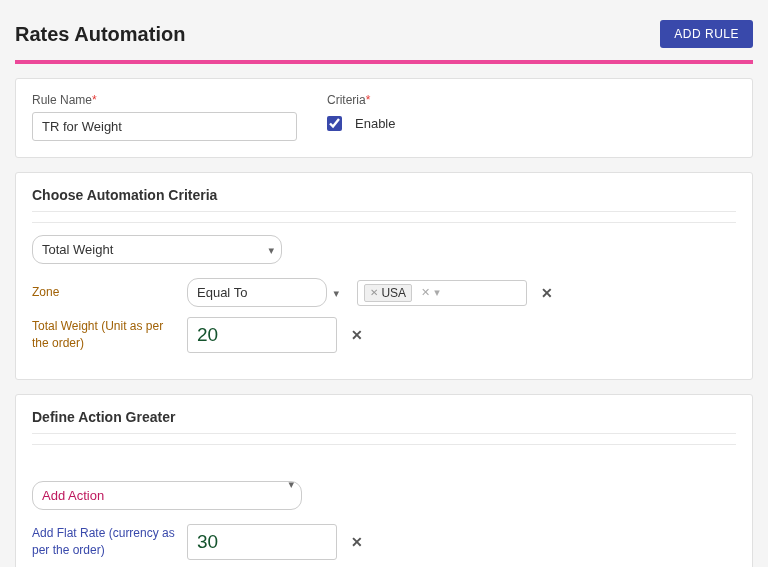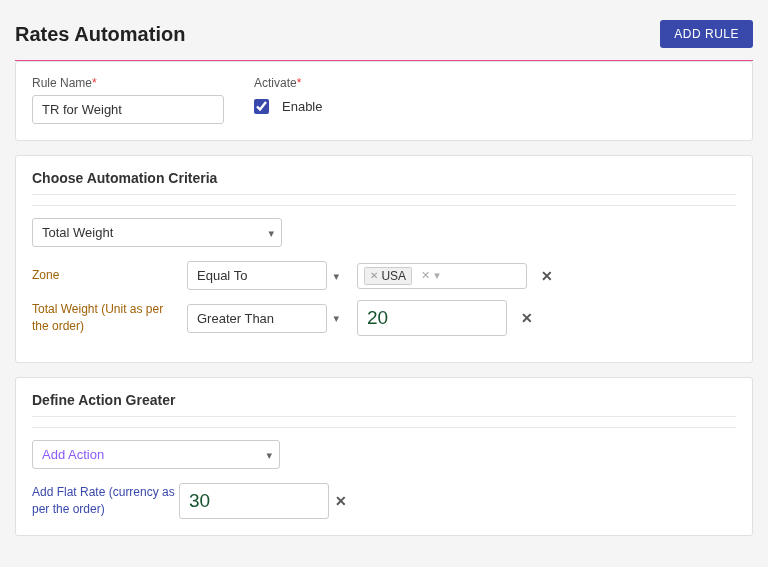--- a/index.html
+++ b/index.html
@@ -13,22 +13,22 @@
     }
     .page-wrapper {
       padding: 10px 15px;
     }
     
     .page-header {
       display: flex;
       align-items: center;
       justify-content: space-between;
       padding: 10px 0 12px 0;
-      border-bottom: 1px solid #ec4899;
-      margin-bottom: 0;
+      border-bottom: 4px solid #ec4899;
+      margin-bottom: 14px;
     }
     .page-title {
       font-size: 20px;
       font-weight: bold;
       color: #222;
     }
     .add-rule-btn {
       background-color: #3949ab;
       color: #fff;
       border: none;
@@ -74,21 +74,21 @@
     }
     .field-label .required {
       color: #e53935;
     }
     .text-input {
       border: 1px solid #ccc;
       border-radius: 3px;
       padding: 6px 9px;
       font-size: 13px;
       color: #333;
-      width: 192px;
+      width: 265px;
     }
 
     
     .checkbox-row {
       display: flex;
       align-items: center;
       gap: 13px;
       margin-top: 4px;
     }
     .checkbox-input {
@@ -101,21 +101,21 @@
       font-size: 13px;
       color: #333;
     }
 
     
     .criteria-dropdown-row {
       margin-bottom: 14px;
     }
     .select-box {
       border: 1px solid #ccc;
-      border-radius: 3px;
+      border-radius: 11px;
       padding: 6px 28px 6px 9px;
       font-size: 13px;
       color: #333;
       background: #fff;
       appearance: none;
       -webkit-appearance: none;
       cursor: pointer;
       position: relative;
     }
     .select-wrapper {
@@ -224,21 +224,21 @@
       font-weight: bold;
     }
 
     
     .action-dropdown-row {
       margin-bottom: 14px;
     }
     .action-row {
       display: flex;
       align-items: center;
-      gap: 2px;
+      gap: 10px;
     }
     .action-label {
       font-size: 12px;
       color: #3949ab;
       width: 145px;
       line-height: 1.4;
       flex-shrink: 0;
     }
     .divider {
       border: none;
@@ -259,21 +259,21 @@
   <div class="section">
     <div class="rule-meta-row">
       <div class="field-group">
         <label class="field-label">
           <span>Rule Name</span><span class="required">*</span>
         </label>
         <input class="text-input" type="text" value="TR for Weight" style="">
       </div>
       <div class="field-group">
         <label class="field-label">
-          <span>Activate</span><span class="required">*</span>
+          <span>Criteria</span><span class="required">*</span>
         </label>
         <div class="checkbox-row">
           <input class="checkbox-input" type="checkbox" id="enable-checkbox" checked="" style="">
           <label class="checkbox-label" for="enable-checkbox">Enable</label>
         </div>
       </div>
     </div>
   </div>
 
   <div class="section">
@@ -307,39 +307,31 @@
         <div class="tag-input-right">
           <span>✕</span>
           <span class="tag-box-caret">▾</span>
         </div>
       </div>
       <button class="remove-btn">✕</button>
     </div>
 
     <div class="criteria-row">
       <span class="criteria-label">Total Weight (Unit as per the order)</span>
-      <div class="criteria-select-wrapper select-wrapper">
-        <select class="select-box" style="width:140px;">
-          <option>Equal To</option>
-          <option>Not Equal To</option>
-          <option selected="">Greater Than</option>
-          <option>Less Than</option>
-        </select>
-      </div>
       <input class="value-input" type="text" value="20" style="">
       <button class="remove-btn">✕</button>
     </div>
   </div>
 
   <div class="section">
     <div class="section-title">Define Action Greater</div>
     <hr class="divider">
     <div class="action-dropdown-row">
       <div class="select-wrapper">
-        <select class="select-box" style="width:248px; color:#8b5cf6;">
+        <select class="select-box" style="width:270px; color:#be185d;margin-top:24px;">
           <option value="">Add Action</option>
           <option>Add Flat Rate</option>
           <option>Add Percentage Rate</option>
           <option>Free Shipping</option>
         </select>
       </div>
     </div>
 
     <div class="action-row">
       <span class="action-label">Add Flat Rate (currency as per the order)</span>

